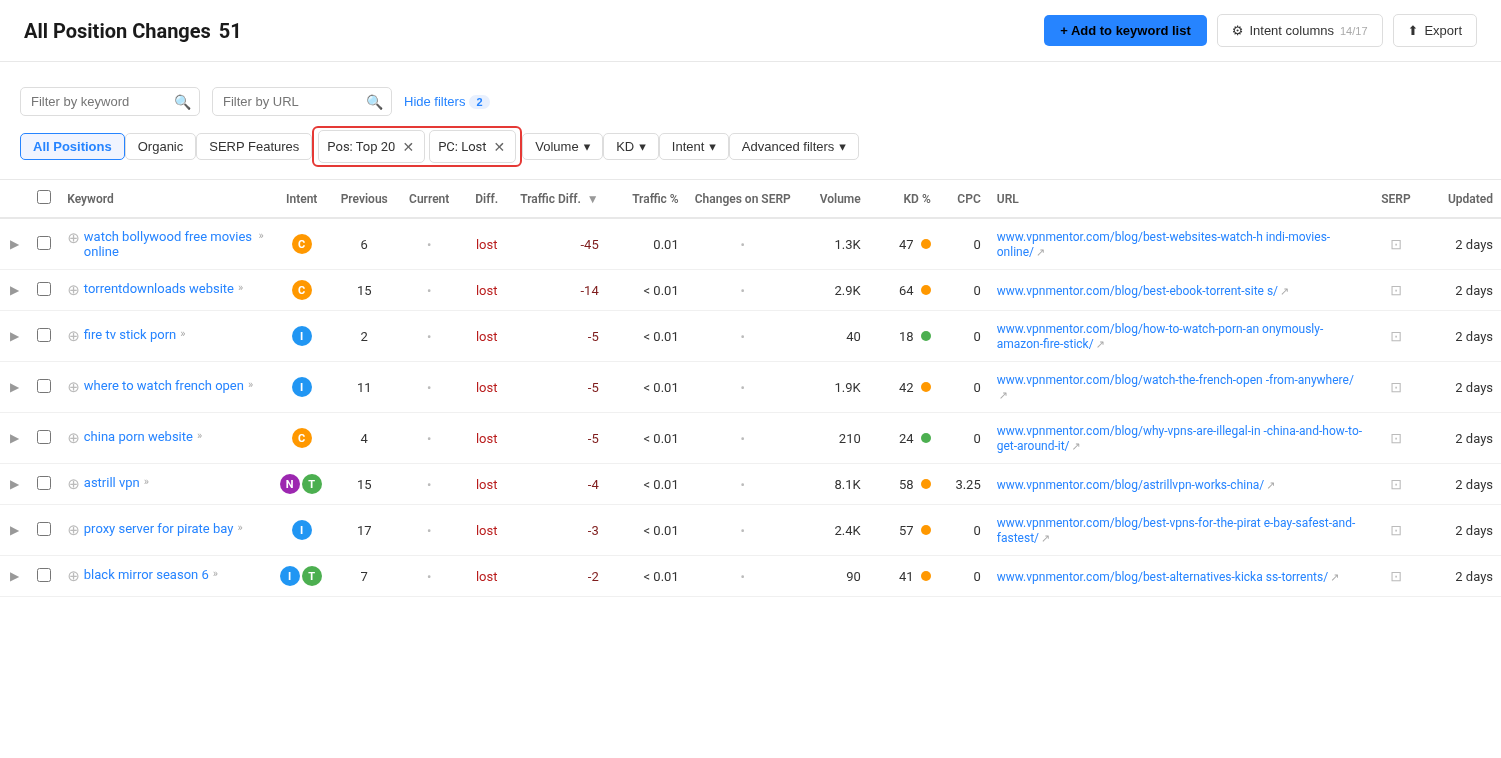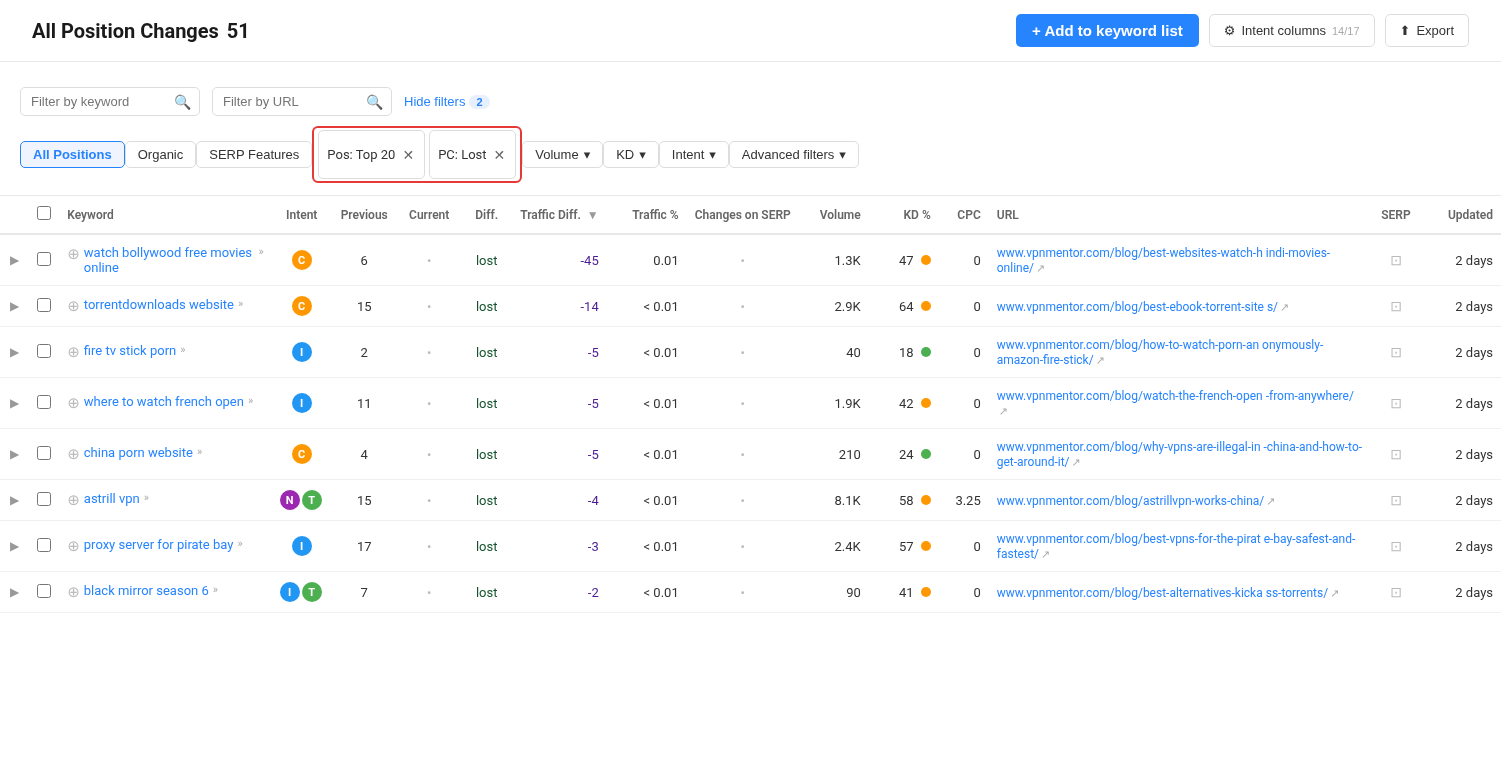--- a/index.html
+++ b/index.html
@@ -1,38 +1,38 @@
 <!DOCTYPE html>
 <html><head>
   <meta charset="utf-8">
   <style>
     * { box-sizing: border-box; margin: 0; padding: 0; }
     body { font-family: -apple-system, BlinkMacSystemFont, 'Segoe UI', Roboto, sans-serif; font-size: 13px; color: #333; background: #fff; overflow-x: hidden; }
     
-    .header { display: flex; align-items: center; justify-content: space-between; padding: 14px 32px; border-bottom: 1px solid #e8e8e8; }
+    .header { display: flex; align-items: center; justify-content: space-between; padding: 14px 24px; border-bottom: 1px solid #e8e8e8; }
     .header-title { font-size: 20px; font-weight: 700; color: #1a1a1a; }
     .header-actions { display: flex; gap: 10px; align-items: center; }
     
-    .btn-primary { background: #2684ff; color: #ffffff; border: none; border-radius: 5px; padding: 8px 16px; font-size: 15px; font-weight: 600; cursor: pointer; display: flex; align-items: center; gap: 6px; }
+    .btn-primary { background: #2684ff; color: #000000; border: none; border-radius: 5px; padding: 8px 16px; font-size: 13px; font-weight: 600; cursor: pointer; display: flex; align-items: center; gap: 6px; }
     .btn-secondary { background: #fff; color: #333; border: 1px solid #ddd; border-radius: 5px; padding: 8px 14px; font-size: 13px; cursor: pointer; display: flex; align-items: center; gap: 6px; }
     
     .filters-bar { padding: 12px 20px; border-bottom: 1px solid #e8e8e8; }
     .search-row { display: flex; align-items: center; gap: 12px; margin-bottom: 10px; margin-top: 13px; }
     .search-input-wrap { position: relative; display: flex; align-items: center; }
     .search-input { border: 1px solid #ddd; border-radius: 5px; padding: 6px 32px 6px 10px; font-size: 13px; color: #666; width: 180px; outline: none; }
     .search-icon { position: absolute; right: 8px; color: #999; font-size: 14px; }
     .hide-filters-btn { background: none; border: none; color: #2684ff; cursor: pointer; font-size: 13px; display: flex; align-items: center; gap: 4px; }
     .filter-badge { background: #e8f0fe; color: #2684ff; border-radius: 10px; padding: 1px 7px; font-size: 11px; font-weight: 600; }
     
     .filter-tabs-row { display: flex; align-items: center; flex-wrap: wrap; }
     .tab-btn { border: 1px solid #ddd; border-radius: 5px; padding: 5px 12px; font-size: 13px; cursor: pointer; background: #fff; color: #333; }
     .tab-btn.active { background: #f0f4ff; border-color: #2684ff; color: #2684ff; font-weight: 600; }
     
     .filter-chip-group { display: flex; align-items: center; border: 2px solid #e53935; border-radius: 6px; padding: 2px 4px; gap: 4px; }
-    .filter-chip { display: flex; align-items: center; gap: 5px; background: #fff; border: 1px solid #ddd; border-radius: 5px; padding: 16px 8px; font-size: 13px; color: #333; }
+    .filter-chip { display: flex; align-items: center; gap: 5px; background: #fff; border: 1px solid #ddd; border-radius: 5px; padding: 8px 8px; font-size: 13px; color: #333; }
     .chip-close { cursor: pointer; color: #666; font-size: 14px; line-height: 1; border: none; background: none; padding: 0 2px; }
     
     .dropdown-btn { display: flex; align-items: center; gap: 5px; border: 1px solid #ddd; border-radius: 5px; padding: 5px 12px; font-size: 13px; cursor: pointer; background: #fff; color: #333; }
     
     .table-wrap { overflow-x: auto; }
     table { width: 100%; border-collapse: collapse; }
     thead th { padding: 10px 8px; text-align: left; font-size: 12px; font-weight: 600; color: #666; border-bottom: 2px solid #e8e8e8; white-space: nowrap; background: #fff; }
     thead th.sortable { cursor: pointer; }
     thead th .sort-arrow { margin-left: 3px; color: #999; }
     
@@ -45,21 +45,21 @@
     .keyword-link { color: #2684ff; text-decoration: none; font-size: 13px; display: flex; align-items: flex-start; gap: 4px; }
     .keyword-arrow { color: #aaa; font-size: 11px; }
     
     .intent-badge { display: inline-flex; align-items: center; justify-content: center; width: 20px; height: 20px; border-radius: 50%; font-size: 11px; font-weight: 700; color: #fff; }
     .intent-c { background: #ff9800; }
     .intent-i { background: #2196f3; }
     .intent-n { background: #9c27b0; }
     .intent-t { background: #4caf50; }
     .intent-multi { display: flex; gap: 2px; }
     
-    .status-lost { color: #14532d; font-size: 13px; }
+    .status-lost { color: #b91c1c; font-size: 13px; }
     
     .kd-dot { display: inline-block; width: 10px; height: 10px; border-radius: 50%; margin-left: 4px; }
     .kd-orange { background: #ff9800; }
     .kd-green { background: #4caf50; }
     
     .url-link { color: #2684ff; text-decoration: none; font-size: 12px; }
     .url-external { color: #aaa; font-size: 11px; margin-left: 2px; }
     
     .serp-icon { color: #bbb; font-size: 14px; cursor: pointer; }
     
@@ -74,21 +74,21 @@
     .col-traff-pct { width: 80px; text-align: right; }
     .col-changes { width: 110px; text-align: center; }
     .col-volume { width: 70px; text-align: right; }
     .col-kd { width: 70px; text-align: right; }
     .col-cpc { width: 50px; text-align: right; }
     .col-url { min-width: 260px; }
     .col-serp { width: 50px; text-align: center; }
     .col-updated { width: 80px; text-align: right; }
     
     .num { font-variant-numeric: tabular-nums; }
-    .neg { color: #4c1d95; }
+    .neg { color: #7f1d1d; }
     .muted { color: #bbb; }
     
     .plus-icon { color: #bbb; font-size: 15px; cursor: pointer; }
   </style>
 </head>
 <body>
 
 <div class="header">
   <div style="display:flex;align-items:center;gap:8px;">
     <span class="header-title">All Position Changes</span>

